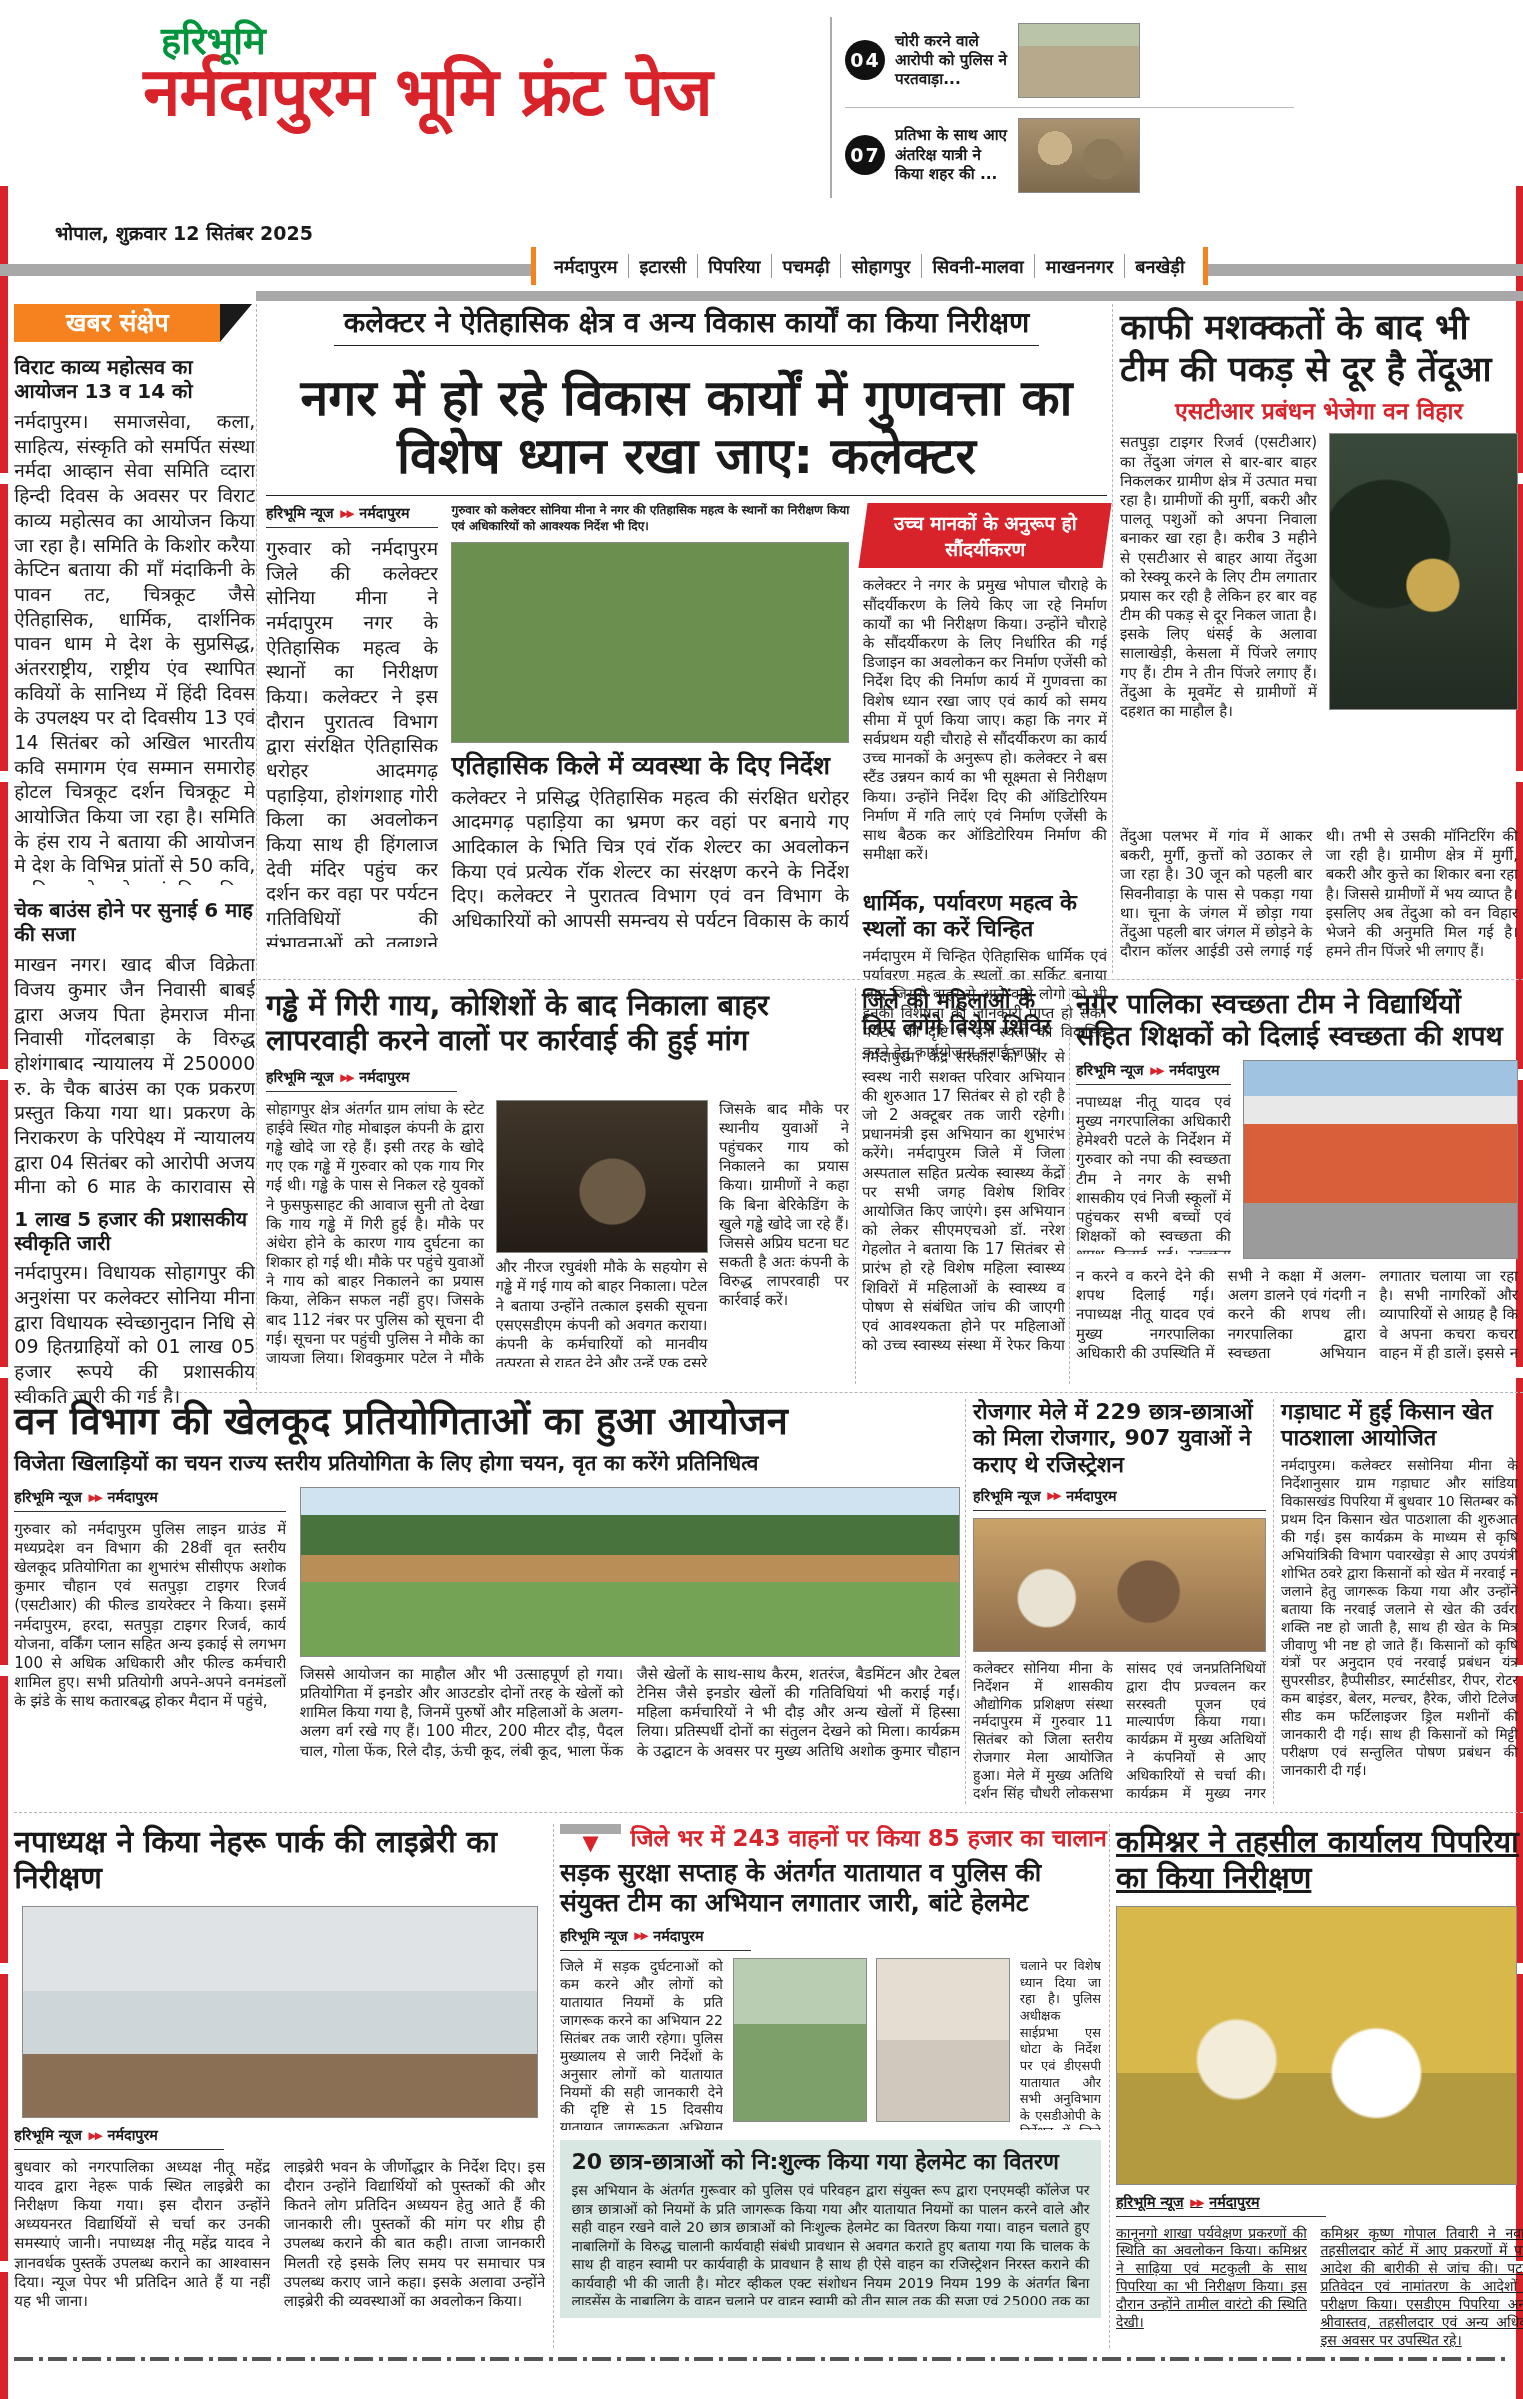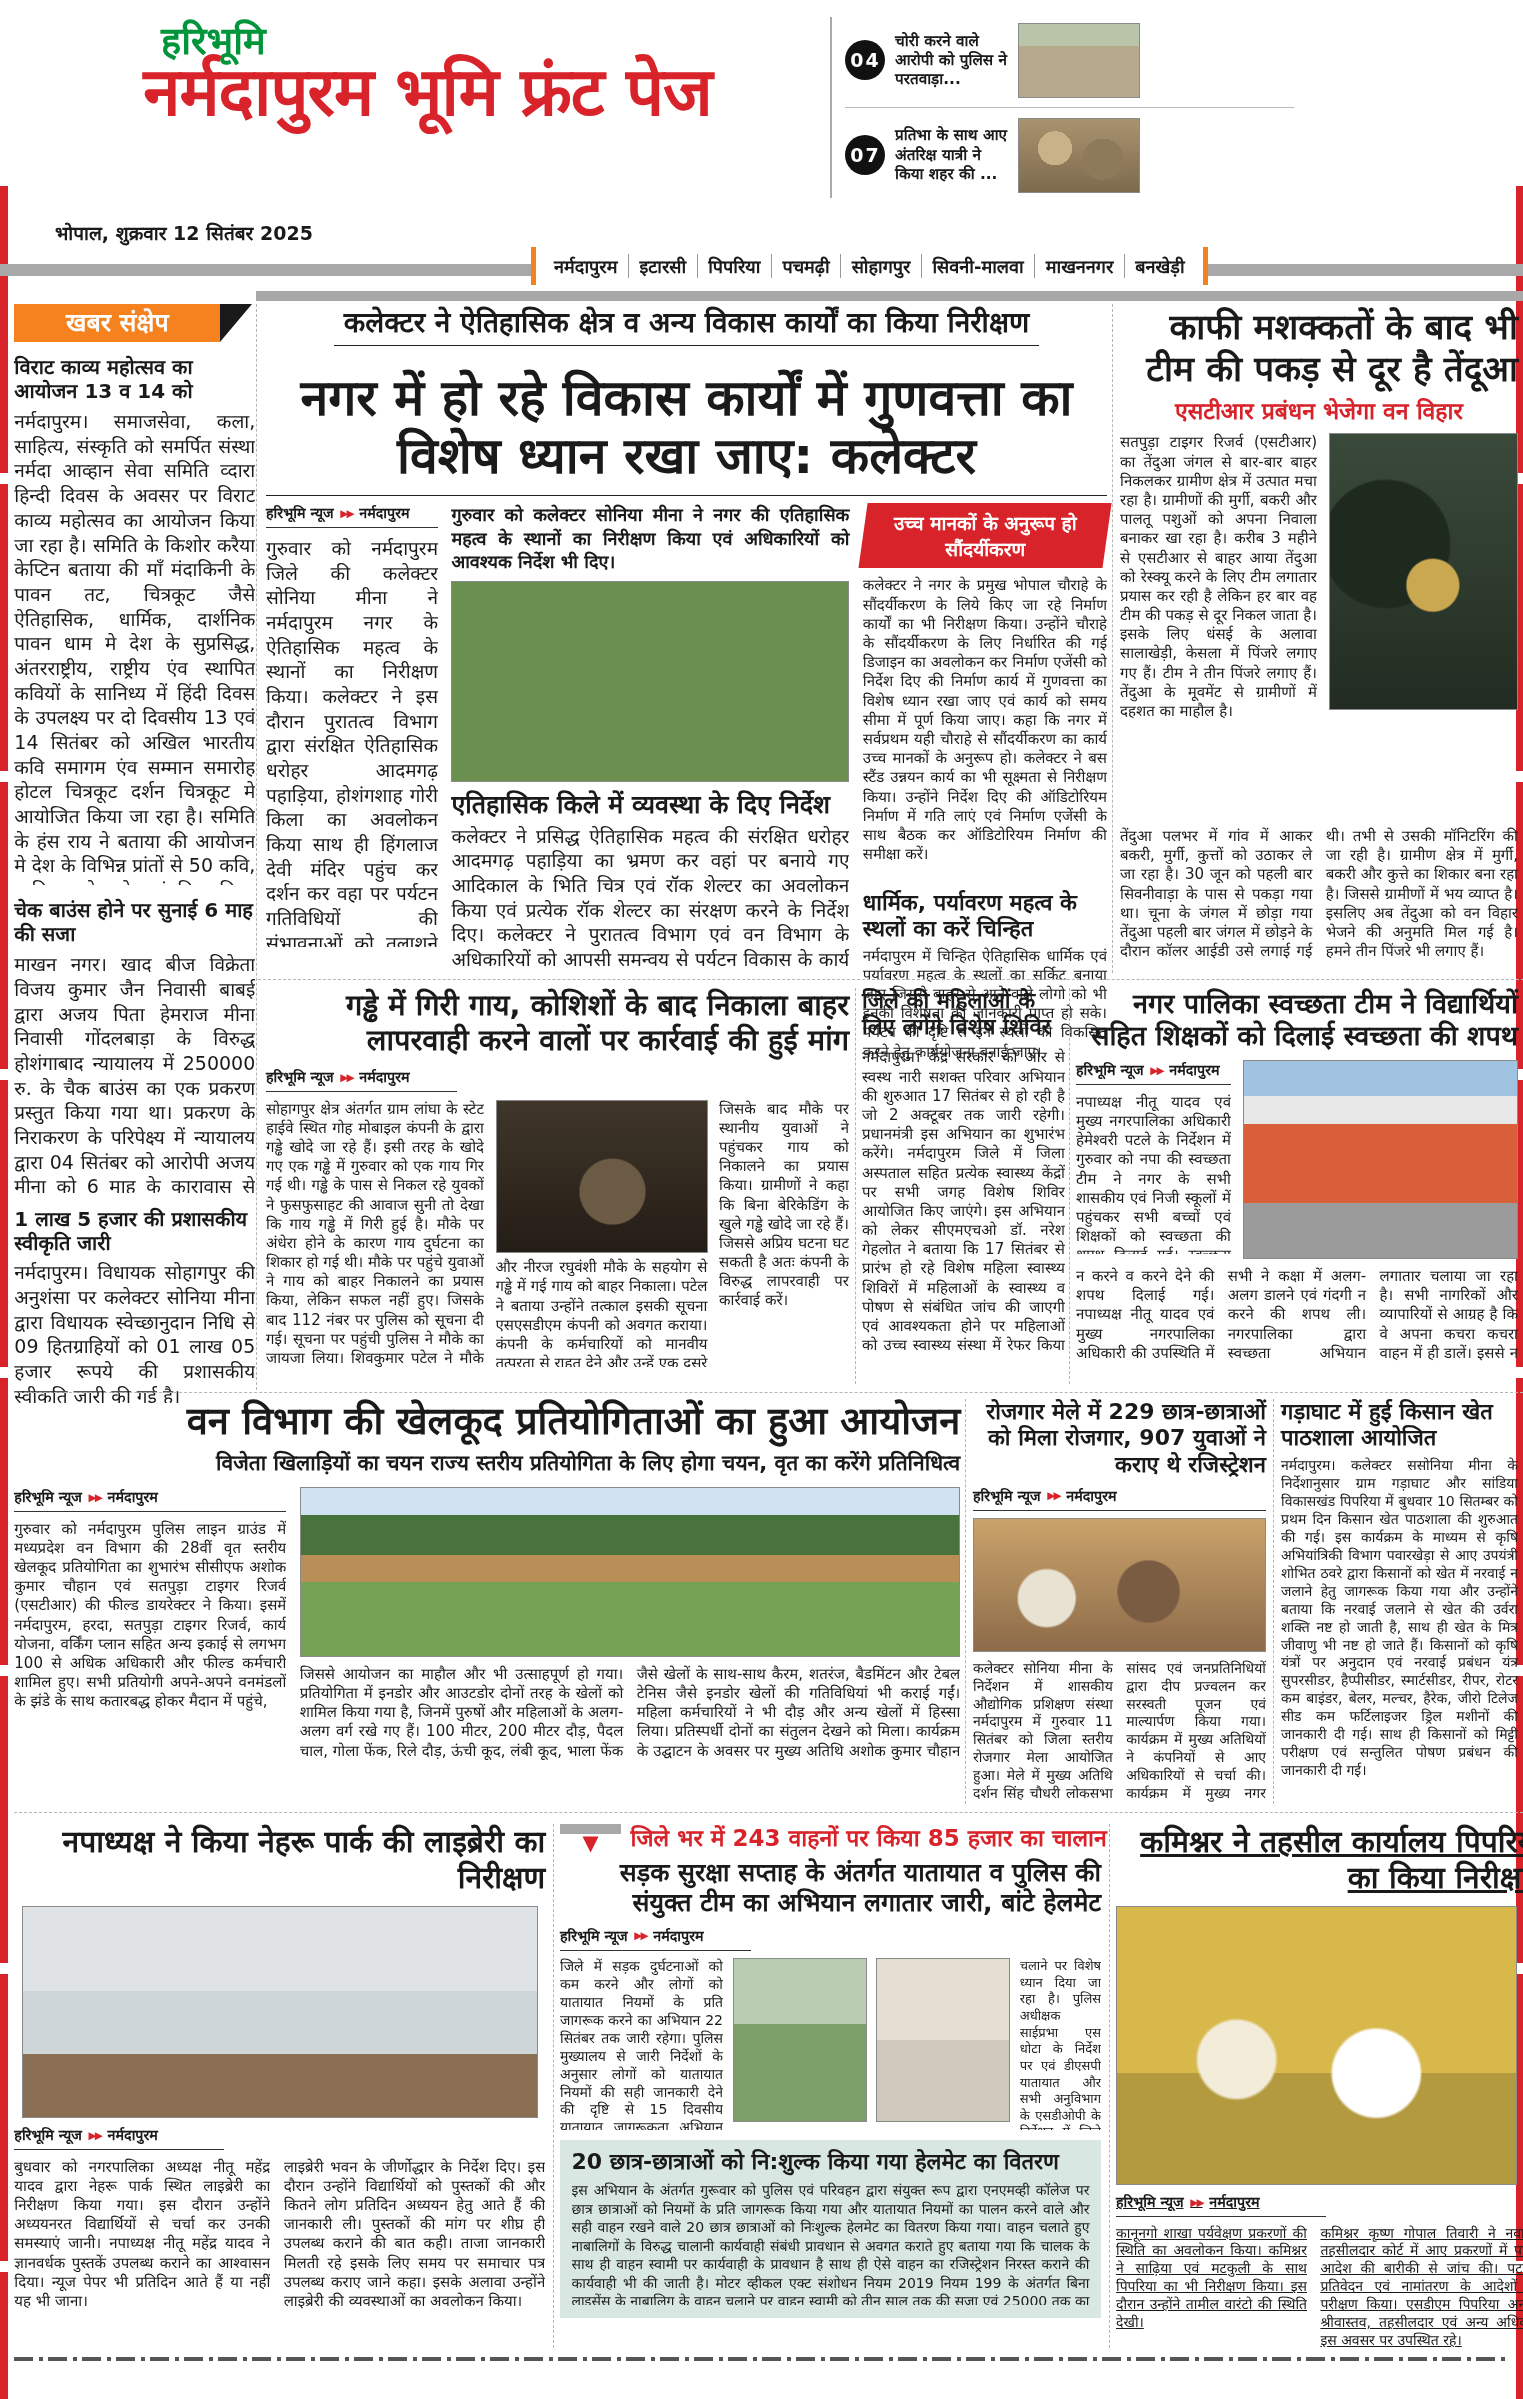--- a/index.html
+++ b/index.html
@@ -41,21 +41,21 @@
   .ph-road1{background:linear-gradient(180deg,#b9cdb3 0 40%,#7da06b 40% 100%);}
   .ph-road2{background:linear-gradient(180deg,#e3ddd2 0 50%,#cfc8bd 50% 100%);}
   .ph-office{background:radial-gradient(circle at 30% 55%,#f2ecd8 0 12%,transparent 13%),radial-gradient(circle at 65% 60%,#ffffff 0 14%,transparent 15%),linear-gradient(180deg,#d8b84a 0 60%,#b49a3e 60% 100%);}
   .vdash{border-left:1.9px dashed #b5b5b5;width:0;}
   .hdash{border-top:1.9px dashed #b5b5b5;height:0;}
   .dashdot{height:3.8px;background:repeating-linear-gradient(90deg,#555 0 19px,transparent 19px 25px,#555 25px 29px,transparent 29px 34px);}
   .sub1{font-size:25px;font-weight:800;line-height:1.2;margin:7.6px 0 3.8px 0;}
   .redband{background:#d8232a;color:#fff;font-weight:bold;font-size:19px;text-align:center;padding:6.7px 3.8px;transform:skewX(-8deg);}
   .redband > div{transform:skewX(8deg);}
   .redsub{color:#d8232a;font-weight:bold;font-size:23px;text-align:center;margin:3.8px 0 7.6px 0;}
-  .h-mid{font-weight:800;text-align:right;line-height:1.2;}
+  .h-mid{font-weight:800;text-align:left;line-height:1.2;}
   .greenbox{background:#d9e7e3;padding:9.6px 11.5px;box-sizing:border-box;}
   .greenbox .gtitle{font-size:22px;font-weight:800;line-height:1.2;margin-bottom:5.7px;}
   .greenbox .gbody{font-size:14px;line-height:1.32;text-align:justify;}
   .banner{display:flex;align-items:flex-start;gap:9.6px;}
   .banner .bartxt{color:#d8232a;font-weight:800;font-size:23px;white-space:nowrap;line-height:1.1;padding-top:1.9px;}
   .chev{display:flex;flex-direction:column;align-items:center;width:61px;}
   .chev .bar{width:61px;height:9.6px;background:#a8a8a8;}
   .chev .v{color:#d8232a;font-size:21px;line-height:0.9;font-weight:bold;}
   .cols2{column-count:2;column-gap:13.4px;}
   .cols3{column-count:3;column-gap:13.4px;}
@@ -121,21 +121,21 @@
     <div style="display:flex;gap:13.4px;">
       <div style="width:172px;flex:0 0 172px;">
         <div class="byline">
           <span>हरिभूमि न्यूज</span>
           <span class="arr">▶▶</span>
           <span>नर्मदापुरम</span>
         </div>
         <div class="body clip" style="height:411px;">गुरुवार को नर्मदापुरम जिले की कलेक्टर सोनिया मीना ने नर्मदापुरम नगर के ऐतिहासिक महत्व के स्थानों का निरीक्षण किया। कलेक्टर ने इस दौरान पुरातत्व विभाग द्वारा संरक्षित ऐतिहासिक धरोहर आदमगढ़ पहाड़िया, होशंगशाह गोरी किला का अवलोकन किया साथ ही हिंगलाज देवी मंदिर पहुंच कर दर्शन कर वहा पर पर्यटन गतिविधियों की संभावनाओं को तलाशने के निर्देश भी दिए। इसी के साथ कलेक्टर ने भोपाल चौराहे के सौंदर्यीकरण हेतु की जा रही कार्यवाही का अवलोकन किया एवं कार्य एजेंसी को आवश्यक दिशा निर्देश दिए।</div>
       </div>
       <div style="width:398px;flex:0 0 398px;">
-        <div class="body" style="font-weight:bold;font-size:18px;line-height:1.3;">गुरुवार को कलेक्टर सोनिया मीना ने नगर की एतिहासिक महत्व के स्थानों का निरीक्षण किया एवं अधिकारियों को आवश्यक निर्देश भी दिए।</div>
+        <div class="body" style="font-weight:bold;font-size:12px;line-height:1.3;">गुरुवार को कलेक्टर सोनिया मीना ने नगर की एतिहासिक महत्व के स्थानों का निरीक्षण किया एवं अधिकारियों को आवश्यक निर्देश भी दिए।</div>
         <div class="photo ph-forest" style="width:398px;height:201px;margin:7.6px 0;"></div>
         <div class="sub1">एतिहासिक किले में व्यवस्था के दिए निर्देश</div>
         <div class="body clip" style="height:143px;">कलेक्टर ने प्रसिद्ध ऐतिहासिक महत्व की संरक्षित धरोहर आदमगढ़ पहाड़िया का भ्रमण कर वहां पर बनाये गए आदिकाल के भिति चित्र एवं रॉक शेल्टर का अवलोकन किया एवं प्रत्येक रॉक शेल्टर का संरक्षण करने के निर्देश दिए। कलेक्टर ने पुरातत्व विभाग एवं वन विभाग के अधिकारियों को आपसी समन्वय से पर्यटन विकास के कार्य करने के निर्देश दिए। उन्होंने शहर के एकमात्र ऐतिहासिक किले होशंगशाह गौरी के किले का भी निरीक्षण कर आसपास साफ-सफाई कराए जाने के निर्देश दिए।</div>
       </div>
       <div style="flex:1;">
         <div class="redband">
             <div>उच्च मानकों के अनुरूप हो सौंदर्यीकरण</div>
           </div>
         <div class="body-s clip" style="height:306px;margin-top:7.6px;">कलेक्टर ने नगर के प्रमुख भोपाल चौराहे के सौंदर्यीकरण के लिये किए जा रहे निर्माण कार्यों का भी निरीक्षण किया। उन्होंने चौराहे के सौंदर्यीकरण के लिए निर्धारित की गई डिजाइन का अवलोकन कर निर्माण एजेंसी को निर्देश दिए की निर्माण कार्य में गुणवत्ता का विशेष ध्यान रखा जाए एवं कार्य को समय सीमा में पूर्ण किया जाए। कहा कि नगर में सर्वप्रथम यही चौराहे से सौंदर्यीकरण का कार्य उच्च मानकों के अनुरूप हो। कलेक्टर ने बस स्टैंड उन्नयन कार्य का भी सूक्ष्मता से निरीक्षण किया। उन्होंने निर्देश दिए की ऑडिटोरियम निर्माण में गति लाएं एवं निर्माण एजेंसी के साथ बैठक कर ऑडिटोरियम निर्माण की समीक्षा करें।</div>
         <div class="sub1" style="font-size:22px;">धार्मिक, पर्यावरण महत्व के स्थलों का करें चिन्हित</div>

